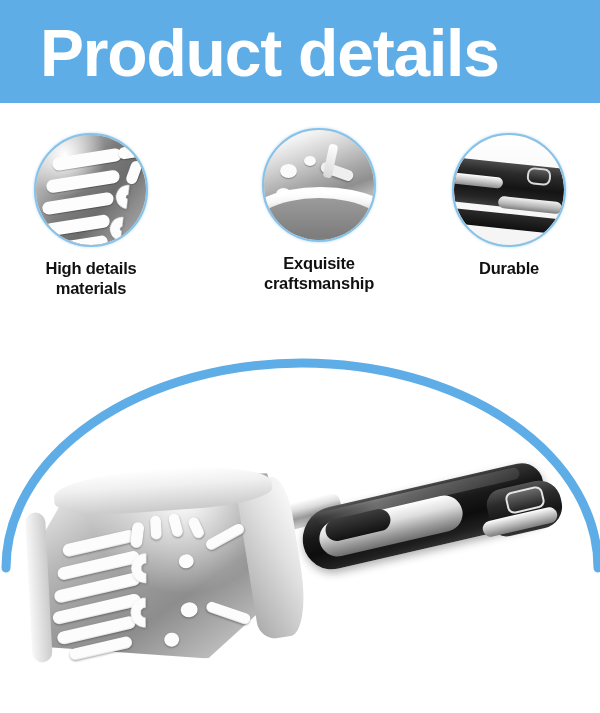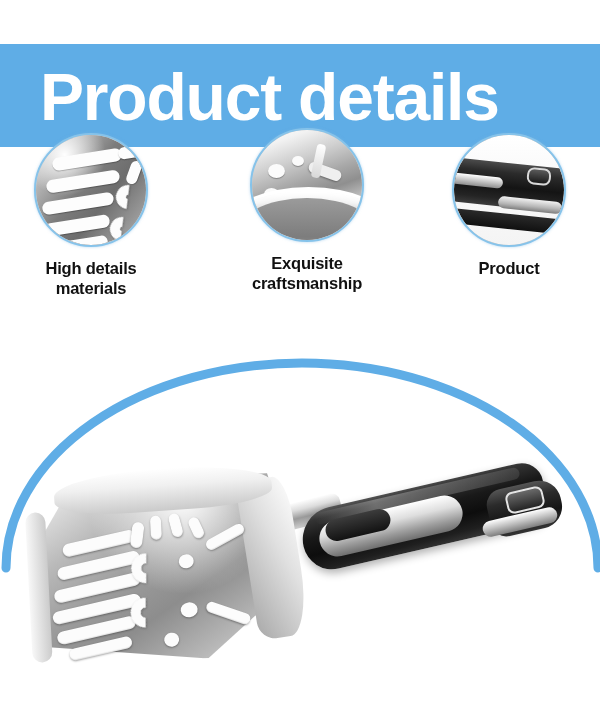--- a/index.html
+++ b/index.html
@@ -21,21 +21,20 @@
     overflow: hidden;
   }
 
   
   .header-banner {
     position: absolute;
     left: 0; top: 0;
     width: 600px;
     height: 103px;
     background: #5fadE6;
-    margin-top: 44px;
   }
   .header-title {
     position: absolute;
     left: 40px;
     top: 15px;
     font-size: 66px;
     line-height: 76px;
     font-weight: bold;
     color: #ffffff;
     letter-spacing: -1.2px;
@@ -49,21 +48,21 @@
     width: 600px;
     height: 230px;
   }
 
   .feature {
     position: absolute;
     width: 190px;
     text-align: center;
   }
   .feature-1 { left: -4px;  top: 30px; }
-  .feature-2 { left: 212px; top: 25px; text-align: center; }
+  .feature-2 { left: 224px; top: 25px; text-align: center; }
   .feature-3 { left: 414px; top: 30px; }
 
   .feature-circle {
     position: relative;
     width: 114px;
     height: 114px;
     margin: 0 auto;
     border-radius: 50%;
     border: 2px solid #86c3ea;
     overflow: hidden;
@@ -406,21 +405,21 @@
           <div class="macro3">
             <div class="handle-bar"></div>
             <div class="handle-chrome"></div>
             <div class="handle-hole"></div>
             <div class="handle-chrome2"></div>
             <div class="handle-tail"></div>
           </div>
         </div>
       </div>
       <div class="feature-label">
-        <span>Product</span>
+        <span>Durable</span>
       </div>
     </div>
 
   </div>
 
   <div class="hero">
 
     <svg class="hero-arc" viewBox="0 0 600 395">
       <path d="M 6 250 A 296 205 0 0 1 598 250" fill="none" stroke="#5FADE6" stroke-width="9" stroke-linecap="round"></path>
     </svg>

